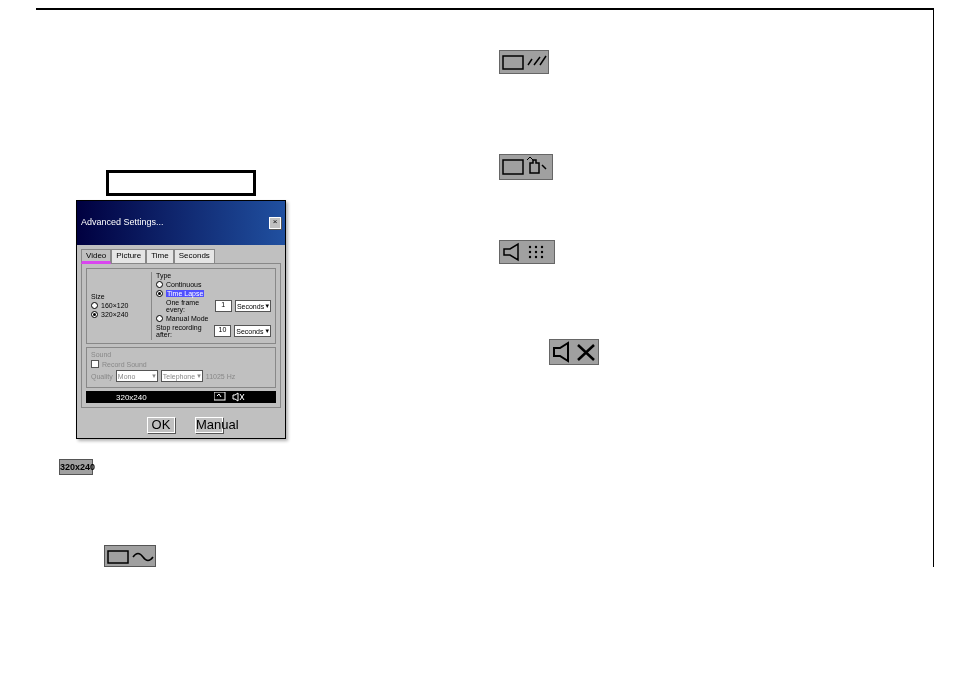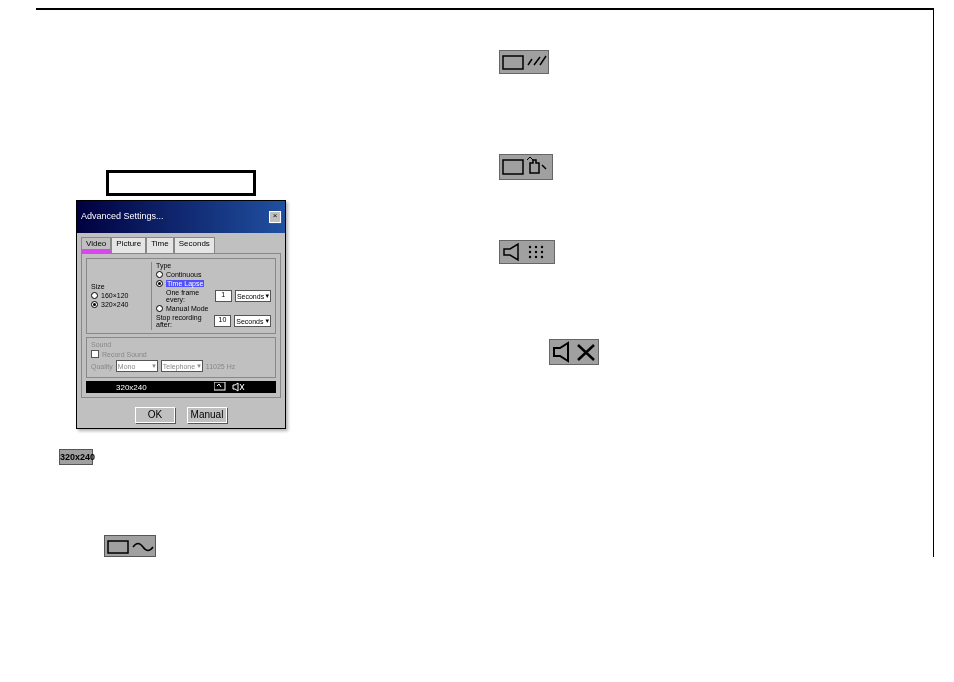--- a/index.html
+++ b/index.html
@@ -6,43 +6,43 @@
 body { font-family: Arial, sans-serif; background: #fff; width: 954px; height: 682px; }
 .page-border { border-top: 2px solid #000; border-right: 1px solid #000; margin: 8px 20px 0 36px; padding-top: 40px; }
 .content { display: flex; gap: 60px; padding: 0 20px; }
 .left-col { width: 380px; flex-shrink: 0; }
 .right-col { flex: 1; }
 .icon-row { display: flex; align-items: center; gap: 8px; margin-bottom: 20px; }
 .icon-box { display: inline-block; width: 50px; height: 24px; background: #a0a0a0; border: 1px solid #666; vertical-align: middle; margin: 0 3px; }
 .icon-small { display: inline-block; width: 34px; height: 16px; background: #a0a0a0; border: 1px solid #555; vertical-align: middle; margin: 0 3px; font-size: 9px; font-weight: bold; color: #000; text-align: center; line-height: 14px; }
 .caption-box { border: 3px solid #000; width: 150px; height: 26px; margin: 120px 0 0 50px; }
 .dialog { width: 210px; background: #c0c0c0; border: 1px solid #000; box-shadow: 2px 2px 3px rgba(0,0,0,.3); margin: 4px 0 0 20px; font-size: 8px; }
-.dialog-title { background: linear-gradient(90deg,#000040,#2050a0); color: #fff; padding: 10px 4px; display: flex; justify-content: space-between; font-size: 9px; }
+.dialog-title { background: linear-gradient(90deg,#000040,#2050a0); color: #fff; padding: 16px 4px; display: flex; justify-content: space-between; font-size: 9px; }
 .dialog-close { width: 12px; height: 12px; background: #c0c0c0; border: 1px solid #fff; box-shadow: 1px 1px 0 #555; text-align: center; line-height: 8px; color: #000; font-size: 8px; }
 .tabs { display: flex; margin-top: 4px; padding: 0 4px; }
 .tab { border: 1px solid #888; border-bottom: none; padding: 1px 4px; background: #e5e5e5; font-size: 8px; }
-.tab.active { background: #c0c0c0; border-bottom: 5px solid #d946ef; margin-bottom: -1px; }
+.tab.active { background: #c0c0c0; border-bottom: 3px solid #d946ef; margin-bottom: -1px; }
 .dialog-body { border: 1px solid #888; margin: 0 4px 4px 4px; padding: 4px; background: #c0c0c0; }
 .fieldset { border: 1px solid #888; padding: 3px 4px; margin-bottom: 3px; }
 .fieldset-row { display: flex; align-items: center; gap: 4px; }
 .radio-col { width: 56px; }
 .radio-item { display: flex; align-items: center; gap: 3px; margin: 2px 0; font-size: 7px; }
 .radio { width: 7px; height: 7px; border-radius: 50%; border: 1px solid #000; background: #fff; display: inline-flex; align-items: center; justify-content: center; }
 .radio.checked::after { content: ""; width: 3px; height: 3px; background: #000; border-radius: 50%; display: block; }
 .highlight { background: #5050ff; color: #fff; padding: 0 1px; }
 .field-line { display: flex; align-items: center; gap: 3px; font-size: 7px; margin: 2px 0; }
 .tiny-input { width: 20px; height: 12px; border: 1px solid #555; background: #fff; font-size: 7px; text-align: center; }
 .tiny-select { width: 42px; height: 12px; border: 1px solid #555; background: #fff; font-size: 7px; display: flex; align-items: center; justify-content: space-between; padding: 0 1px; }
 .tiny-select::after { content: "▾"; font-size: 7px; }
 .checkbox { width: 8px; height: 8px; border: 1px solid #555; background: #fff; display: inline-block; }
 .disabled { color: #888; }
 .status-bar { background: #000; color: #fff; display: flex; align-items: center; gap: 12px; padding: 1px 30px; font-size: 8px; margin-top: 2px; }
 .status-icons { margin-left: auto; display: flex; gap: 4px; }
 .btn-row { display: flex; justify-content: center; gap: 12px; padding: 5px; }
-.win-btn { width: 40px; height: 16px; border: 1px solid #fff; box-shadow: 1px 1px 0 #555; background: #c0c0c0; font-size: 10px; text-align: center; line-height: 13px; }
+.win-btn { width: 28px; height: 16px; border: 1px solid #fff; box-shadow: 1px 1px 0 #555; background: #c0c0c0; font-size: 13px; text-align: center; line-height: 13px; margin-left: 8px; }
 svg { display: block; }
 </style>
 </head>
 <body>
 
 <div class="page-border">
 <div class="content">
   <div class="left-col">
 
     <div class="caption-box"></div>

